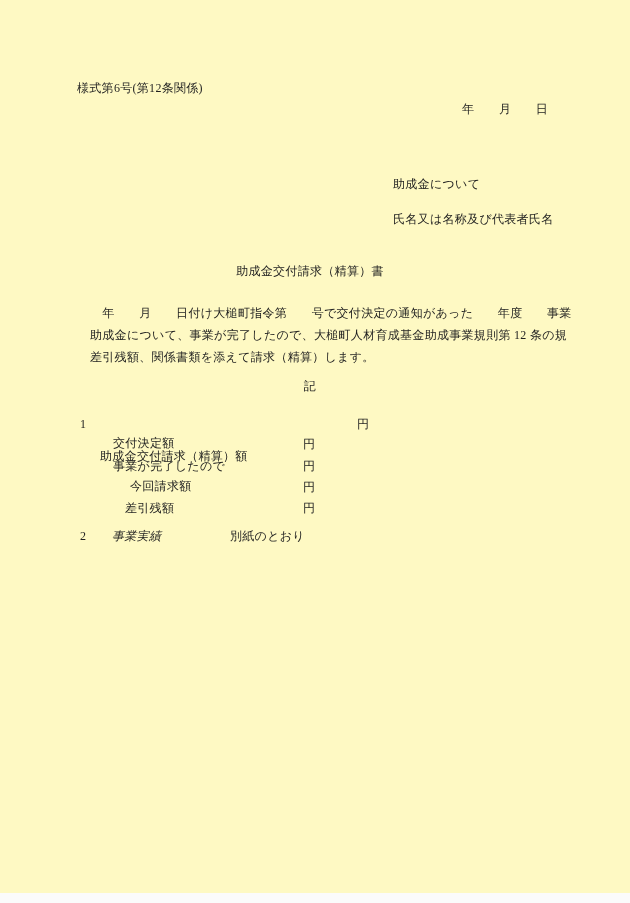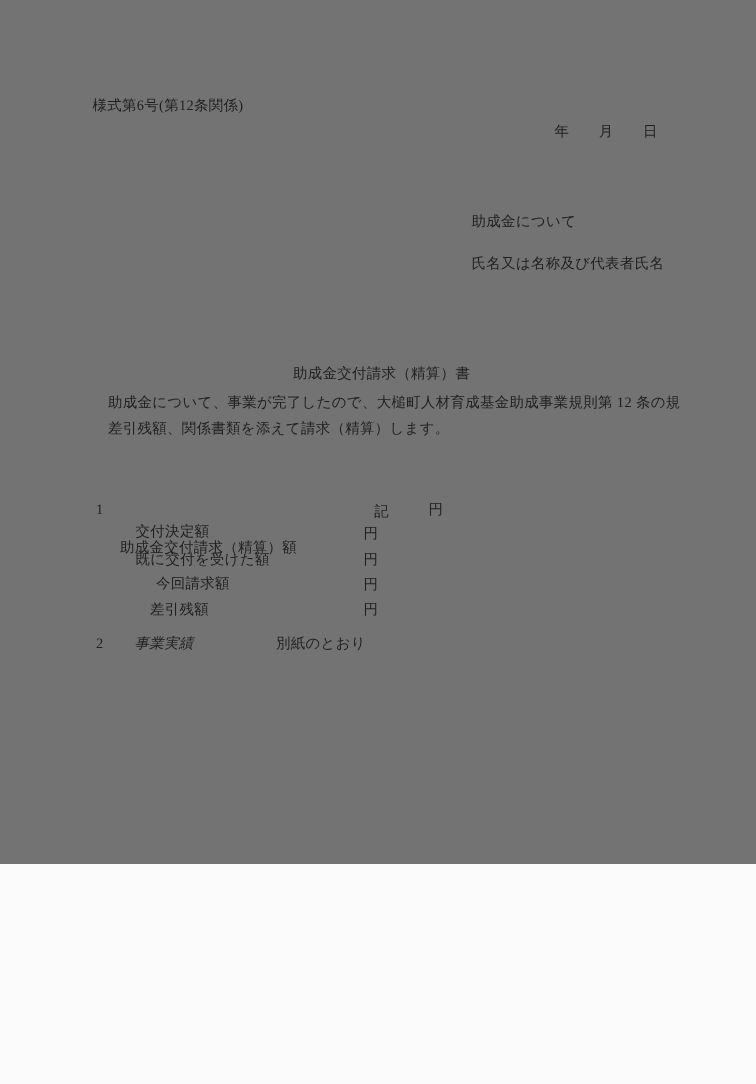--- a/index.html
+++ b/index.html
@@ -5,36 +5,35 @@
   * { margin: 0; padding: 0; box-sizing: border-box; }
   html, body { width: 630px; height: 903px; }
   body {
     background: #fbfbfb;
     color: #1f1f1f;
     font-family: "Liberation Serif", "DejaVu Serif", serif;
   }
   .page {
     position: relative;
     width: 630px;
-    height: 720px;
-    background: #737373;
+    height: 893px;
+    background: #fef9c3;
     overflow: hidden;
   }
   .abs {
     position: absolute;
     font-size: 12px;
     line-height: 15px;
     white-space: pre;
     letter-spacing: 0.3px;
   }
   .centered {
-    left: 8px;
+    left: 0;
     width: 620px;
     text-align: center;
-    margin-top: 40px;
   }
   .row { position: absolute; left: 0; width: 630px; height: 15px; }
   .row > span {
     position: absolute;
     font-size: 12px;
     line-height: 15px;
     white-space: pre;
     letter-spacing: 0.3px;
   }
 </style>
@@ -47,37 +46,38 @@
 
   <div class="abs" style="left:462px; top:102px;">年　　月　　日</div>
 
 
   <div class="abs" style="left:393px; top:177px;">助成金について</div>
 
   <div class="abs" style="left:393px; top:212px;">氏名又は名称及び代表者氏名</div>
 
   <div class="abs centered" style="top:264px;">助成金交付請求（精算）書</div>
 
+  <div class="abs" style="left:90px; top:306px;">　年　　月　　日付け大槌町指令第　　号で交付決定の通知があった　　年度　　事業</div>
   <div class="abs" style="left:90px; top:328px;">助成金について、事業が完了したので、大槌町人材育成基金助成事業規則第 12 条の規</div>
   <div class="abs" style="left:90px; top:350px;">差引残額、関係書類を添えて請求（精算）します。</div>
 
   <div class="abs centered" style="top:379px;">記</div>
 
   <div class="row" style="top:417px;">
     <span style="left:80px;">1</span>
     <span style="left:100px;margin-top:32px;">助成金交付請求（精算）額</span>
     <span style="left:357px;">円</span>
   </div>
 
   <div class="row" style="top:437px;">
     <span style="left:113px;font-family:Liberation Mono, monospace;">交付決定額</span>
     <span style="left:303px;">円</span>
   </div>
   <div class="row" style="top:459px;">
-    <span style="left:113px;">既に交付を受けた額</span>
+    <span style="left:113px;">事業が完了したので</span>
     <span style="left:303px;">円</span>
   </div>
   <div class="row" style="top:480px;">
     <span style="left:130px;font-family:Liberation Mono, monospace;">今回請求額</span>
     <span style="left:303px;">円</span>
   </div>
   <div class="row" style="top:501px;">
     <span style="left:113px;margin-left:12px;">差引残額</span>
     <span style="left:303px;">円</span>
   </div>

